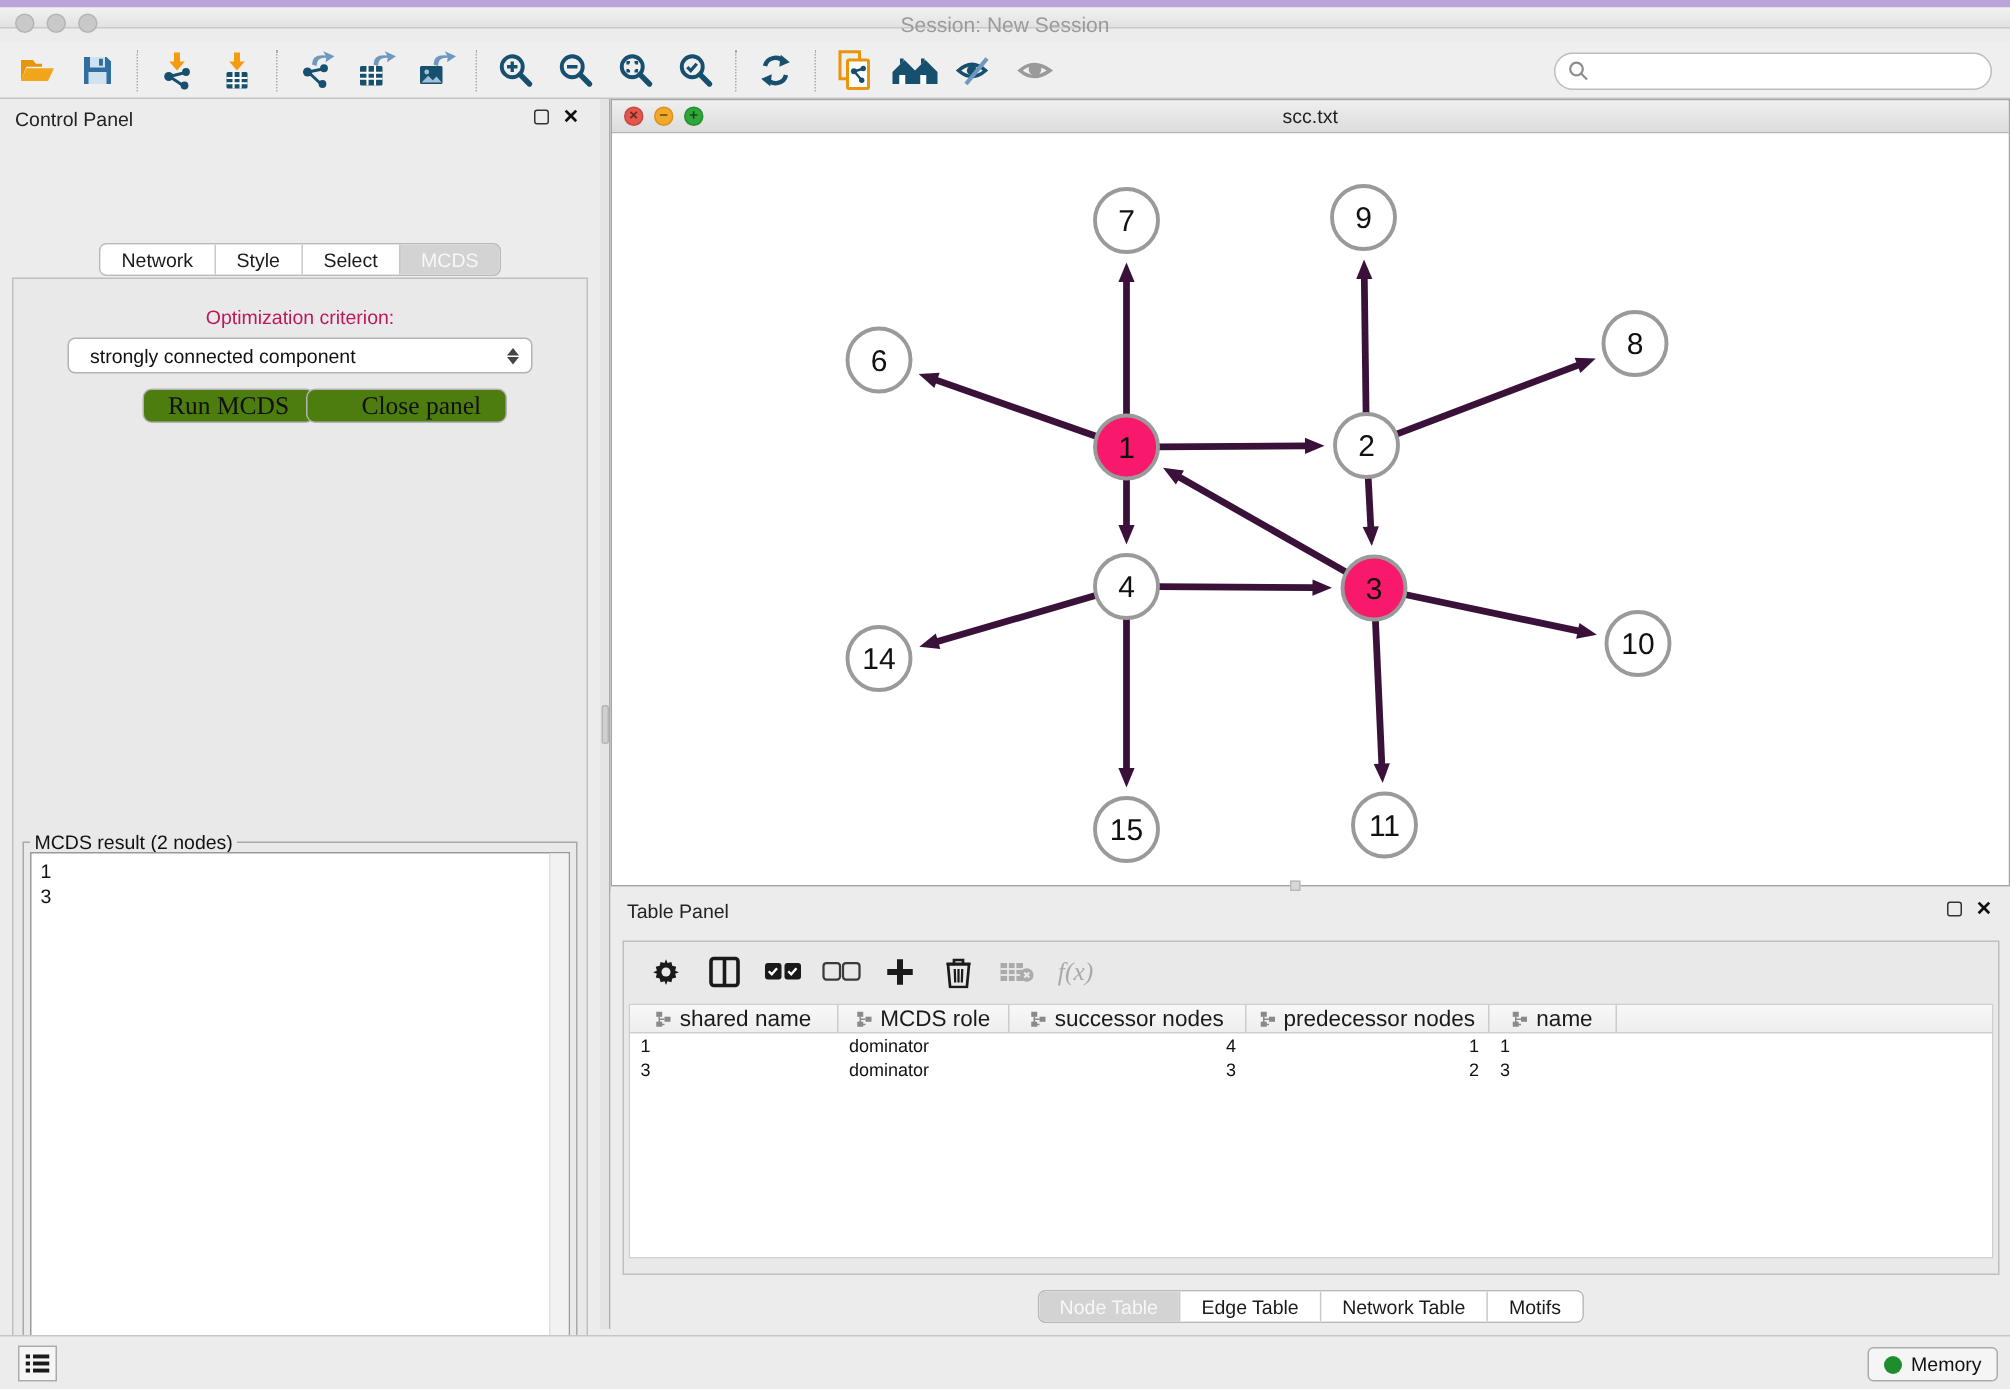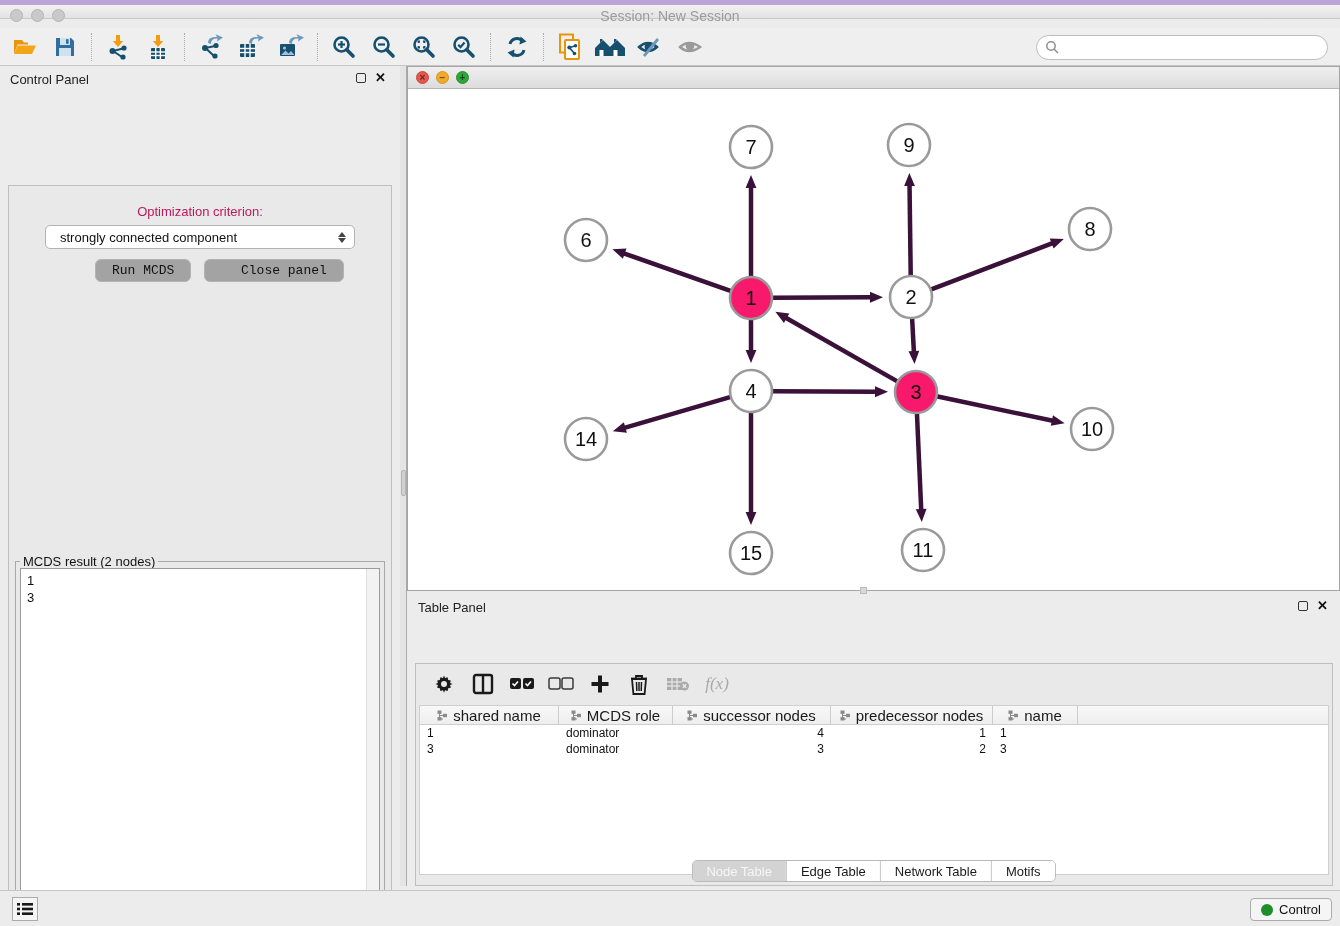--- a/index.html
+++ b/index.html
@@ -41,22 +41,22 @@
   .cp-content { position:absolute; left:8px; top:119px; width:384px; height:763px;
     background:#E9E9E9; border:1px solid #BFBFBF; }
   .opt-label { position:absolute; top:18px; left:0; width:100%; text-align:center; font-size:13px; color:#be185d; }
   .dropdown { position:absolute; top:39px; left:36px; width:310px; height:24px; background:#FFF;
     border:1px solid #B3B3B3; border-radius:5px; display:flex; align-items:center; padding:0 8px 0 14px; font-size:13px; color:#111; }
   .dropdown .dd-text { flex:1; }
   .dd-spin { display:flex; flex-direction:column; align-items:center; gap:1px; }
   .dd-spin span { width:0; height:0; border-left:4px solid transparent; border-right:4px solid transparent; }
   .dd-up { border-bottom:5px solid #444; }
   .dd-down { border-top:5px solid #444; }
-  .cp-btn { position:absolute; top:73px; height:23px; background:#a3a3a3; border:1px solid #B3B3B3;
-    border-radius:6px; font-size:13px; color:#111; font-family:Liberation Mono, monospace; padding:0 16px; }
+  .cp-btn { position:absolute; top:73px; height:23px; background:#4d7c0f; border:1px solid #B3B3B3;
+    border-radius:6px; font-size:17px; color:#111; font-family:Liberation Serif, serif; padding:0 16px; }
   .run-btn { left:86px; }
   .closep-btn { left:195px;padding-left:36px; }
   .group-box { position:absolute; left:6px; top:375px; width:370px; height:381px; border:1px solid #A9A9A9; background:#E9E9E9; }
   .group-legend { position:absolute; top:-8px; left:4px; background:#E9E9E9; padding:0 3px; font-size:13px; color:#111; }
   .result-area { position:absolute; left:4px; top:6px; right:4px; bottom:5px; background:#FFF; border:1px solid #9A9A9A;
     font-size:13px; color:#111; padding:3px 0 0 6px; white-space:pre; line-height:17px; }
   .result-scroll { position:absolute; top:1px; right:1px; bottom:1px; width:13px; background:#F2F2F2; border-left:1px solid #E0E0E0; }
 
   
   .v-splitter { position:absolute; left:400px; top:66px; width:7px; height:820px; background:#E4E4E4; border-right:1px solid #ABABAB; }
@@ -72,21 +72,21 @@
   .nw-red { background:#E4574C; border:1px solid #C94840; }
   .nw-yellow { background:#F0A929; border:1px solid #D6951F; }
   .nw-green { background:#2FA53B; border:1px solid #27902F; }
   .nw-title { position:absolute; top:3px; width:100%; text-align:center; font-size:13px; color:#222; }
   .nw-canvas { position:absolute; top:22px; left:0; width:931px; height:501px; background:#FFF; }
   .nw-resize-dot { position:absolute; bottom:-4px; left:452px; width:7px; height:7px; background:#D8D8D8; border:1px solid #BBB; }
 
   
   .table-panel { position:absolute; left:407px; top:594px; width:933px; height:292px; background:#ECECEC; }
   .tp-header { position:absolute; top:6px; left:11px; font-size:13px; color:#222; }
-  .tp-box { position:absolute; left:8px; top:33px; width:918px; height:223px; background:#E9E9E9; border:1px solid #BFBFBF;margin-top:36px; }
+  .tp-box { position:absolute; left:8px; top:33px; width:918px; height:223px; background:#E9E9E9; border:1px solid #BFBFBF; }
   .tp-toolbar { position:absolute; top:0; left:0; width:100%; height:40px; display:flex; align-items:center; gap:11px; padding-left:14px; }
   .tpico { width:28px; height:28px; display:flex; align-items:center; justify-content:center; }
   .fx { font-family:"Liberation Serif",serif; font-style:italic; font-size:17px; color:#A9A9A9; }
   .tp-table { position:absolute; top:41px; left:3px; right:3px; bottom:10px; background:#FFF; border:1px solid #CFCFCF; overflow:hidden; }
   .t-headrow { display:flex; height:19px; background:linear-gradient(#F8F8F8,#EEEEEE); border-bottom:1px solid #CFCFCF; }
   .t-hcell { display:flex; align-items:center; justify-content:center; gap:5px; font-size:15px; color:#1A1A1A;
     border-right:1px solid #CCCCCC; }
   .t-hcell svg { flex:none; }
   .t-row { display:flex; height:16px; }
   .t-cell { font-size:12px; color:#111; line-height:16px; padding:0 7px; overflow:hidden; }
@@ -288,20 +288,26 @@
       </div>
     </div>
   </div>
 
   <div class="control-panel">
     <div class="cp-header">Control Panel</div>
     <div class="panel-btns">
       <div class="float-btn"></div>
       <div class="close-btn">✕</div>
     </div>
+    <div class="seg-tabs cp-tabs" id="cp-tabs">
+        <div class="seg-tab">Network</div>
+        <div class="seg-tab">Style</div>
+        <div class="seg-tab">Select</div>
+        <div class="seg-tab active">MCDS</div>
+      </div>
     <div class="cp-content">
       <div class="opt-label">Optimization criterion:</div>
       <div class="dropdown">
         <span class="dd-text">strongly connected component</span>
         <span class="dd-spin">
             <span class="dd-up"></span>
             <span class="dd-down"></span>
           </span>
       </div>
       <button class="cp-btn run-btn">Run MCDS</button>
@@ -319,20 +325,21 @@
       <div class="v-handle"></div>
     </div>
 
   <div class="network-window">
     <div class="nw-titlebar">
       <div class="nw-lights">
         <div class="nw-light nw-red">×</div>
         <div class="nw-light nw-yellow">−</div>
         <div class="nw-light nw-green">+</div>
       </div>
+      <div class="nw-title">scc.txt</div>
     </div>
     <svg class="nw-canvas" id="graph-canvas" width="931" height="501" viewBox="0 0 931 501">
         <g>
           <line x1="343" y1="188" x2="343" y2="98" stroke="#3A1139" stroke-width="4.5"></line>
           <polygon points="343,86 348.4,99 337.6,99" fill="#3A1139"></polygon>
         </g>
         <g>
           <line x1="323.18835217887363" y1="202.03590561439194" x2="215.73647204024076" y2="164.2649416868725" stroke="#3A1139" stroke-width="4.5"></line>
           <polygon points="204.41553042816852,160.28545918081076 218.47065096897455,159.50214150361182 214.889116713519,169.69098895447684" fill="#3A1139"></polygon>
         </g>
@@ -600,17 +607,17 @@
             <rect x="5" y="1" width="11" height="2.6"></rect>
             <rect x="0" y="5.7" width="3" height="2.6"></rect>
             <rect x="5" y="5.7" width="11" height="2.6"></rect>
             <rect x="0" y="10.4" width="3" height="2.6"></rect>
             <rect x="5" y="10.4" width="11" height="2.6"></rect>
           </g>
         </svg>
     </div>
     <div class="memory-btn">
       <span class="mem-dot"></span>
-      <span>Control</span>
+      <span>Memory</span>
     </div>
   </div>
 
 </div>
 
 </body></html>

